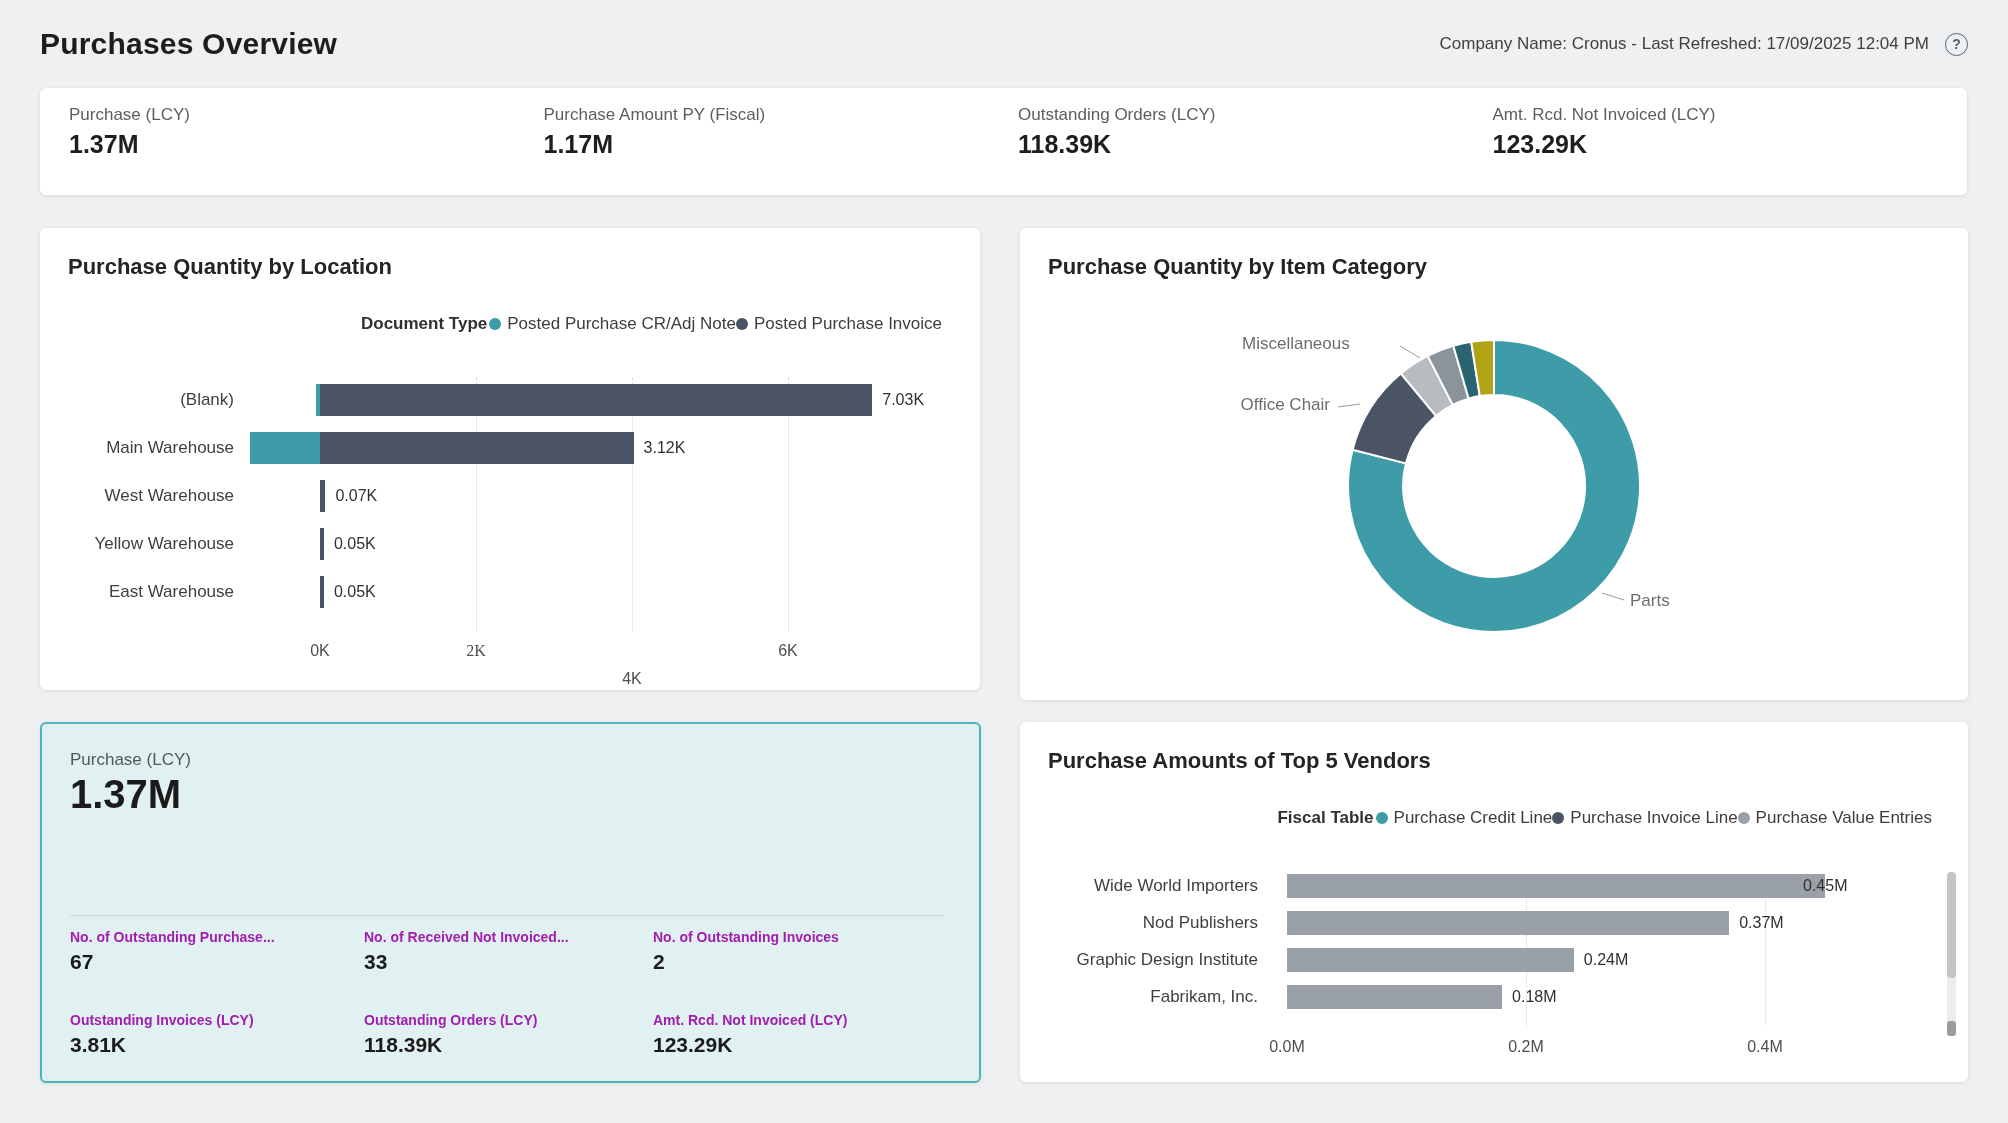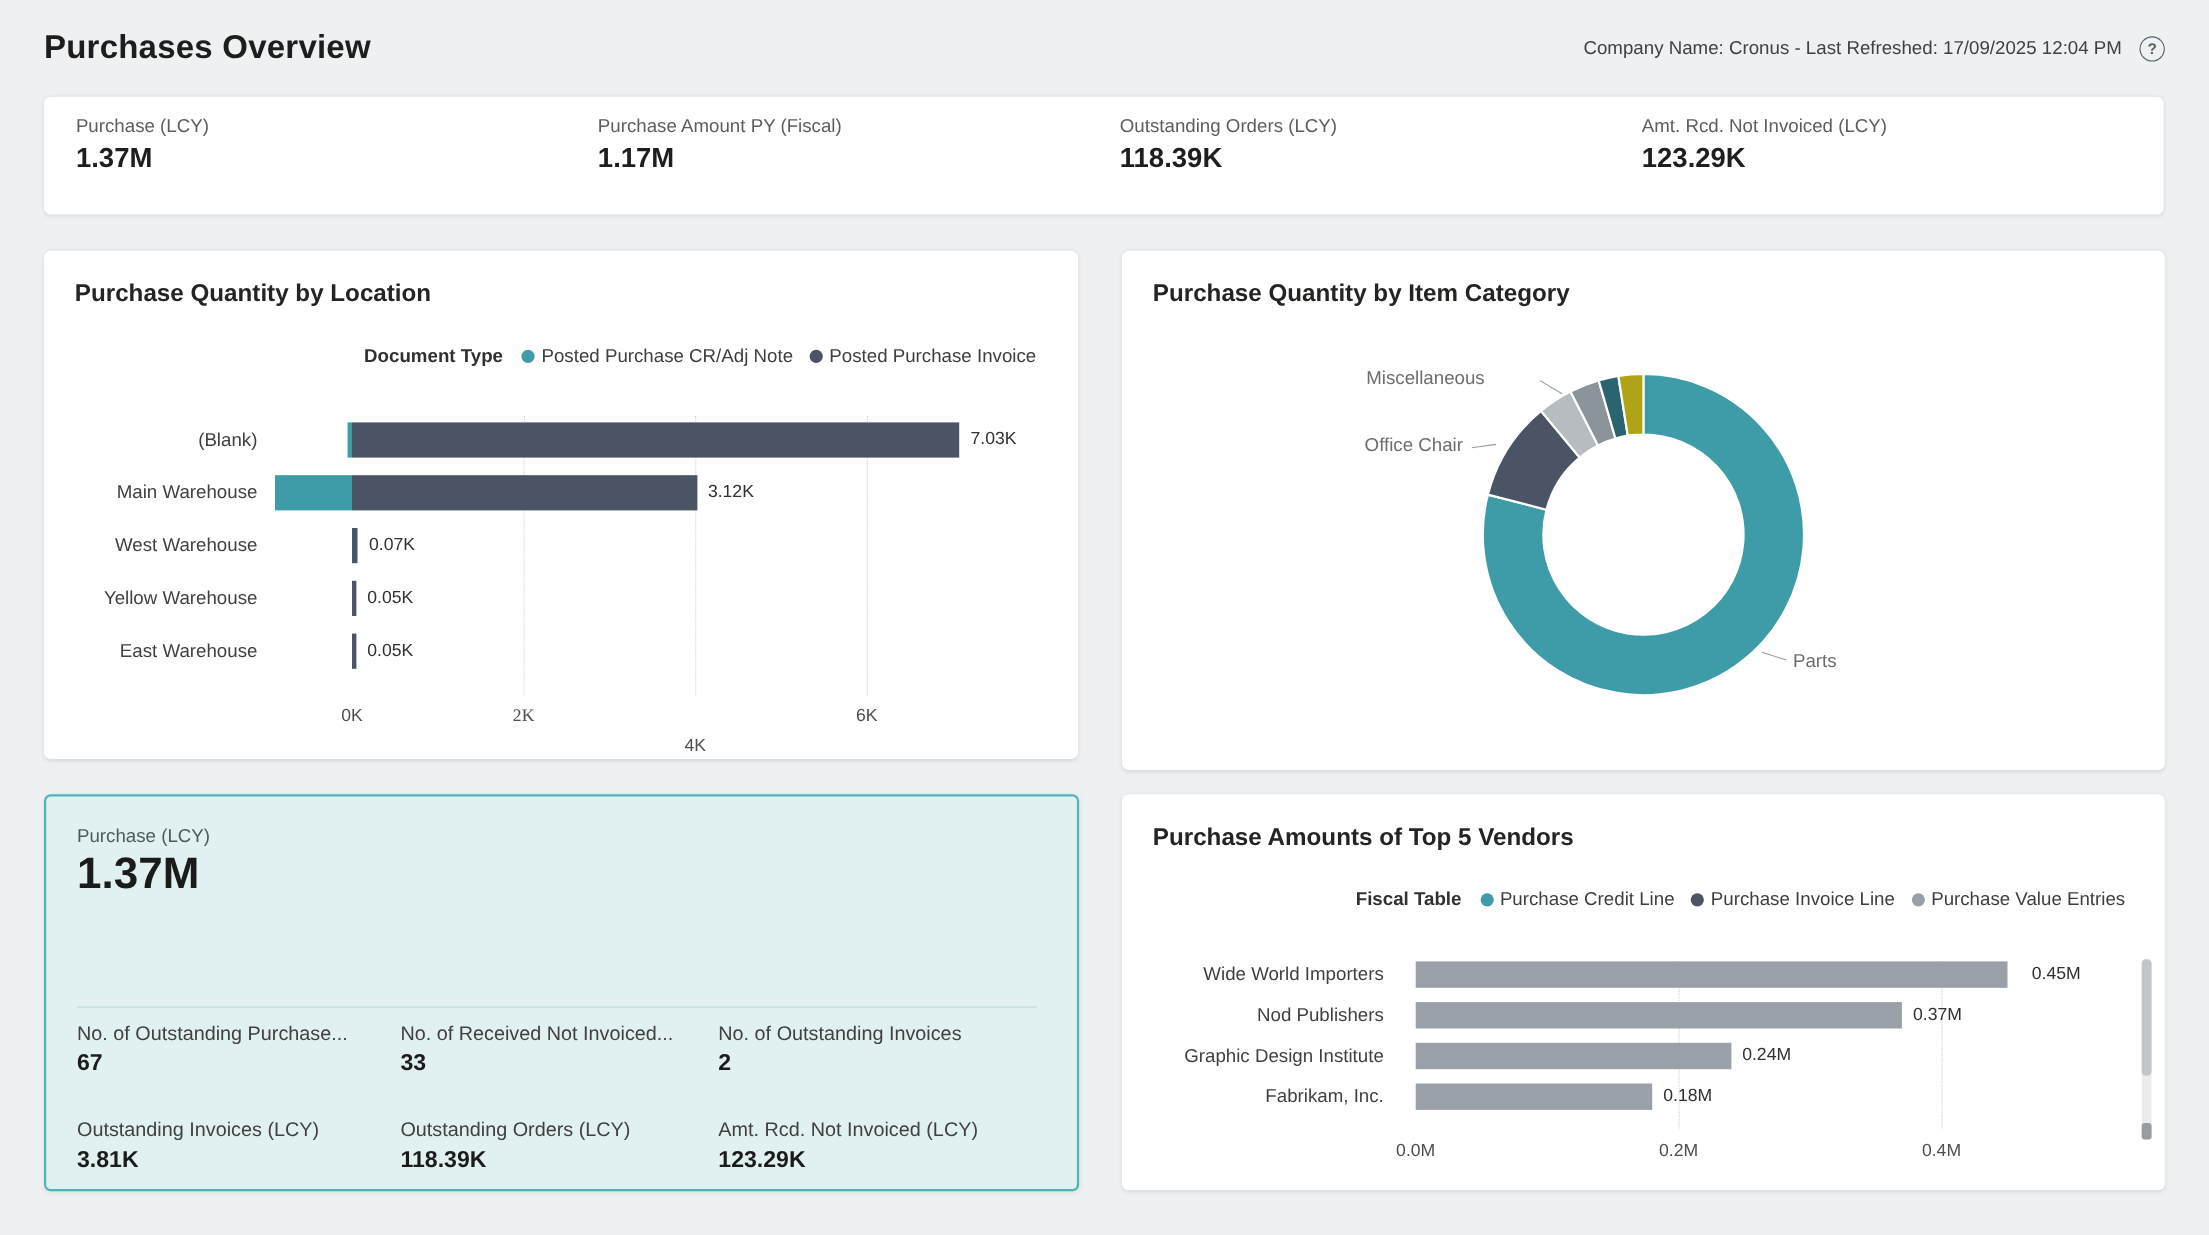--- a/index.html
+++ b/index.html
@@ -36,21 +36,21 @@
   #kpi-card {
     left:40px; top:88px; width:1927px; height:107px;
     display:grid; grid-template-columns:repeat(4,1fr);
     padding:17px 0 0 29px;
   }
   .kpi-label { font-size:17px; color:#5f5d5b; }
   .kpi-value { font-size:25px; font-weight:700; color:#1f1e1e; margin-top:5px; }
 
   
   .card-title { position:absolute; left:28px; top:26px; font-size:22px; font-weight:700; color:#252423; white-space:nowrap; }
-  .legend { position:absolute; top:86px; display:flex; align-items:center; gap:15px; font-size:17px; white-space:nowrap; }
+  .legend { position:absolute; top:86px; display:flex; align-items:center; font-size:17px; white-space:nowrap; }
   .legend-title { font-weight:700; color:#303030; margin-right:2px; }
   .legend-entry { display:flex; align-items:center; gap:6px; }
   .legend-dot { width:12px; height:12px; border-radius:50%; flex:0 0 auto; }
   .legend-label { color:#3d3d3d; }
 
   .vgrid { position:absolute; top:0; width:0; border-left:1px dotted #d2d2d2; }
   .xtick { position:absolute; width:56px; text-align:center; font-size:16px; color:#4e4e4e; }
   .cat-label { position:absolute; font-size:17px; color:#3f3f3f; height:22px; line-height:22px; white-space:nowrap; }
   .bar-seg { position:absolute; cursor:pointer; }
   .bar-value { position:absolute; font-size:16px; color:#303030; height:20px; line-height:20px; white-space:nowrap; }
@@ -75,21 +75,21 @@
     background:#e1f1f1; border:2px solid #4ab6ba;
     box-shadow:0 1px 4px rgba(0,0,0,0.08);
   }
   .sc-label { position:absolute; left:28px; top:26px; font-size:17px; color:#4d5a5a; }
   .sc-value { position:absolute; left:28px; top:48px; font-size:40px; font-weight:600; color:#1b1b1b; }
   .sc-divider { position:absolute; left:28px; right:36px; top:191px; height:1px; background:#c2dad9; }
   .sc-grid {
     position:absolute; left:28px; right:24px; top:205px;
     display:grid; grid-template-columns:294px 289px 1fr; row-gap:38px;
   }
-  .sc-metric-label { font-size:18px; color:#404040; white-space:nowrap; overflow:hidden; }
+  .sc-metric-label { font-size:14px; color:#a21caf; white-space:nowrap; overflow:hidden;font-weight:bold; }
   .sc-metric-value { font-size:21px; font-weight:700; color:#1b1b1b; margin-top:5px; }
 
   
   #vendors-card { left:1020px; top:722px; width:948px; height:360px; }
   #vendors-card .legend { right:36px; }
   #vendors-plot { position:absolute; left:0; top:152px; width:910px; height:200px; }
   #vendors-plot .cat-label { left:0; width:238px; text-align:right; }
   #vendors-scrollbar {
     position:absolute; right:12px; top:150px; width:9px; height:164px;
     background:#ececec; border-radius:4px; cursor:pointer;
@@ -236,21 +236,21 @@
       </div>
     </div>
   <div id="vendors-plot">
       <div class="xtick" style="left: 239px; top: 164px;">0.0M</div>
       <div class="vgrid" style="left: 506px; height: 152px;"></div>
       <div class="xtick" style="left: 478px; top: 164px;">0.2M</div>
       <div class="vgrid" style="left: 745px; height: 152px;"></div>
       <div class="xtick" style="left: 717px; top: 164px;">0.4M</div>
       <div class="cat-label" style="top: 1px;">Wide World Importers</div>
       <div class="bar-seg" style="left: 267px; width: 537.75px; top: 0px; height: 24px; background: rgb(154, 160, 167);"></div>
-      <div class="bar-value" style="left: 827px; top: 2px;">0.45M</div>
+      <div class="bar-value" style="left: 783px; top: 2px;">0.45M</div>
       <div class="cat-label" style="top: 38px;">Nod Publishers</div>
       <div class="bar-seg" style="left: 267px; width: 442.15px; top: 37px; height: 24px; background: rgb(154, 160, 167);"></div>
       <div class="bar-value" style="left: 719.15px; top: 39px;">0.37M</div>
       <div class="cat-label" style="top: 75px;">Graphic Design Institute</div>
       <div class="bar-seg" style="left: 267px; width: 286.8px; top: 74px; height: 24px; background: rgb(154, 160, 167);"></div>
       <div class="bar-value" style="left: 563.8px; top: 76px;">0.24M</div>
       <div class="cat-label" style="top: 112px;">Fabrikam, Inc.</div>
       <div class="bar-seg" style="left: 267px; width: 215.1px; top: 111px; height: 24px; background: rgb(154, 160, 167);"></div>
       <div class="bar-value" style="left: 492.1px; top: 113px;">0.18M</div>
     </div>

